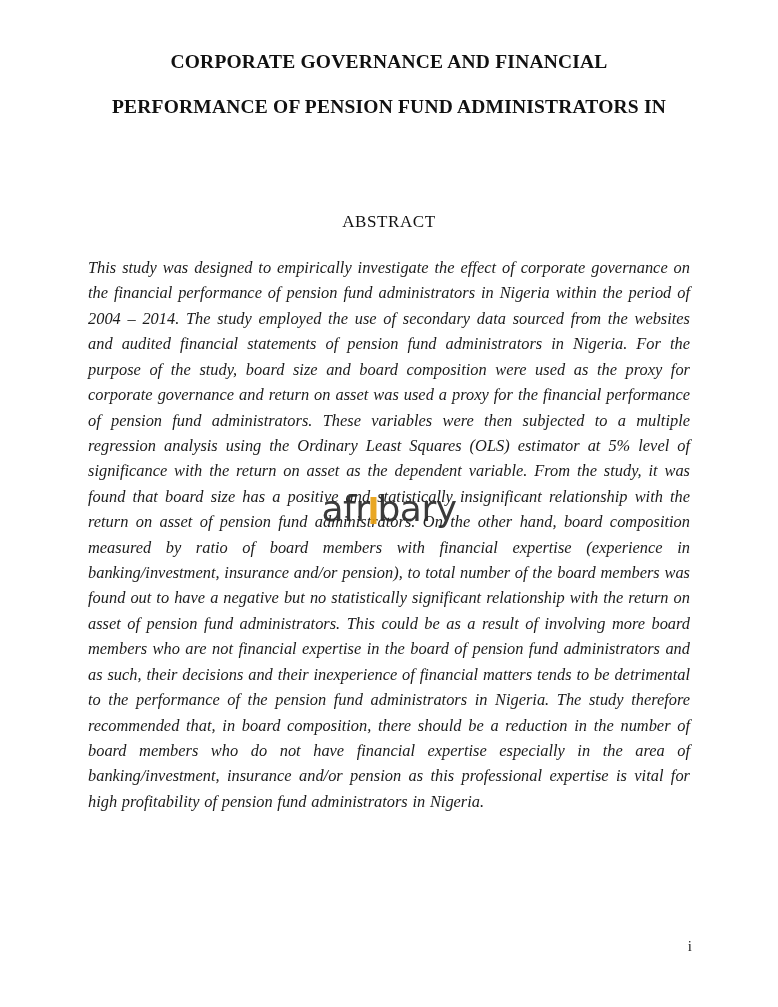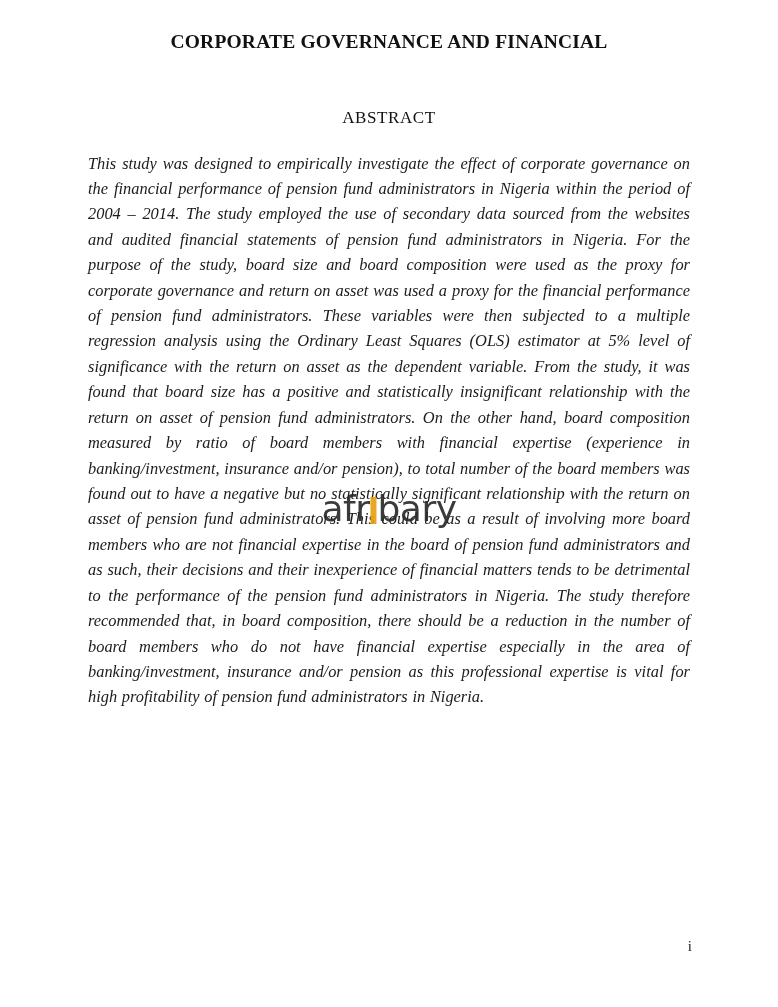--- a/index.html
+++ b/index.html
@@ -13,41 +13,41 @@
     height: 1007px;
     margin: 0 auto;
     background: #ffffff;
     overflow: hidden;
     font-family: "Liberation Serif", serif;
     color: #1a1a1a;
   }
   .content {
     position: absolute;
     left: 88px;
-    top: 32px;
+    top: 52px;
     width: 602px;
   }
   .doc-title {
     text-align: center;
     font-weight: bold;
     font-size: 19.5px;
     letter-spacing: 0.2px;
     line-height: 1.0;
     color: #111111;
   }
   .doc-title .tline {
     display: block;
     margin-bottom: 25px;
   }
   .doc-title .tline:first-child { margin-top: 0; }
   .abstract-heading {
     text-align: center;
     font-size: 17px;
     letter-spacing: 0.6px;
-    margin-top: 56px;
+    margin-top: 96px;
     color: #111111;
   }
   .abstract-body {
     margin-top: 23px;
     text-align: justify;
     font-style: italic;
     font-size: 16.4px;
     line-height: 1.55;
     color: #1b1b1b;
     word-spacing: 0.6px;
@@ -85,20 +85,21 @@
 </style>
 </head>
 <body>
 
 <div class="page">
 
   <div class="content">
 
     <div class="doc-title">
       <span class="tline">CORPORATE GOVERNANCE AND FINANCIAL</span>
+      <span class="tline">PERFORMANCE OF PENSION FUND ADMINISTRATORS IN</span>
     </div>
 
     <div class="abstract-heading">ABSTRACT</div>
 
     <p class="abstract-body">This study was designed to empirically investigate the effect of corporate governance on the financial performance of pension fund administrators in Nigeria within the period of 2004 – 2014. The study employed the use of secondary data sourced from the websites and audited financial statements of pension fund administrators in Nigeria. For the purpose of the study, board size and board composition were used as the proxy for corporate governance and return on asset was used a proxy for the financial performance of pension fund administrators. These variables were then subjected to a multiple regression analysis using the Ordinary Least Squares (OLS) estimator at 5% level of significance with the return on asset as the dependent variable. From the study, it was found that board size has a positive and statistically insignificant relationship with the return on asset of pension fund administrators. On the other hand, board composition measured by ratio of board members with financial expertise (experience in banking/investment, insurance and/or pension), to total number of the board members was found out to have a negative but no statistically significant relationship with the return on asset of pension fund administrators. This could be as a result of involving more board members who are not financial expertise in the board of pension fund administrators and as such, their decisions and their inexperience of financial matters tends to be detrimental to the performance of the pension fund administrators in Nigeria. The study therefore recommended that, in board composition, there should be a reduction in the number of board members who do not have financial expertise especially in the area of banking/investment, insurance and/or pension as this professional expertise is vital for high profitability of pension fund administrators in Nigeria.</p>
 
   </div>
 
   <div class="watermark">
     <span>afr</span><span class="wm-bar"></span><span>bary</span>

